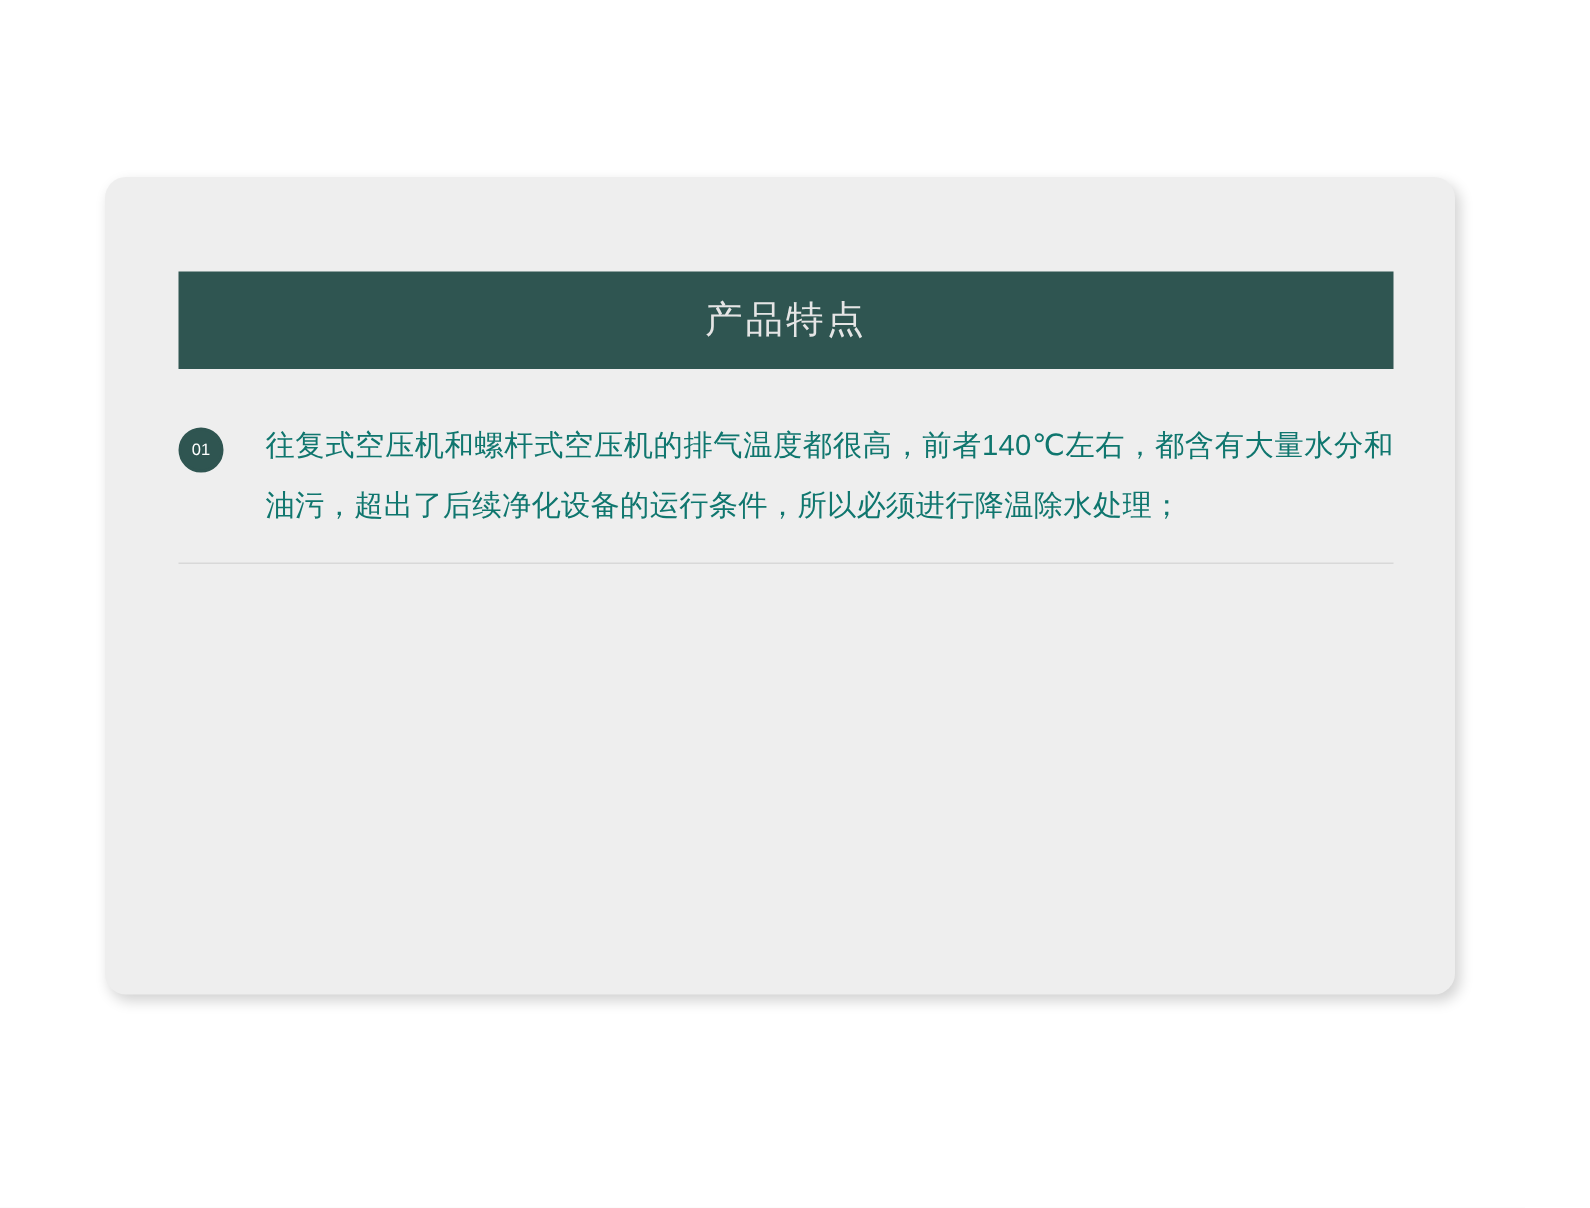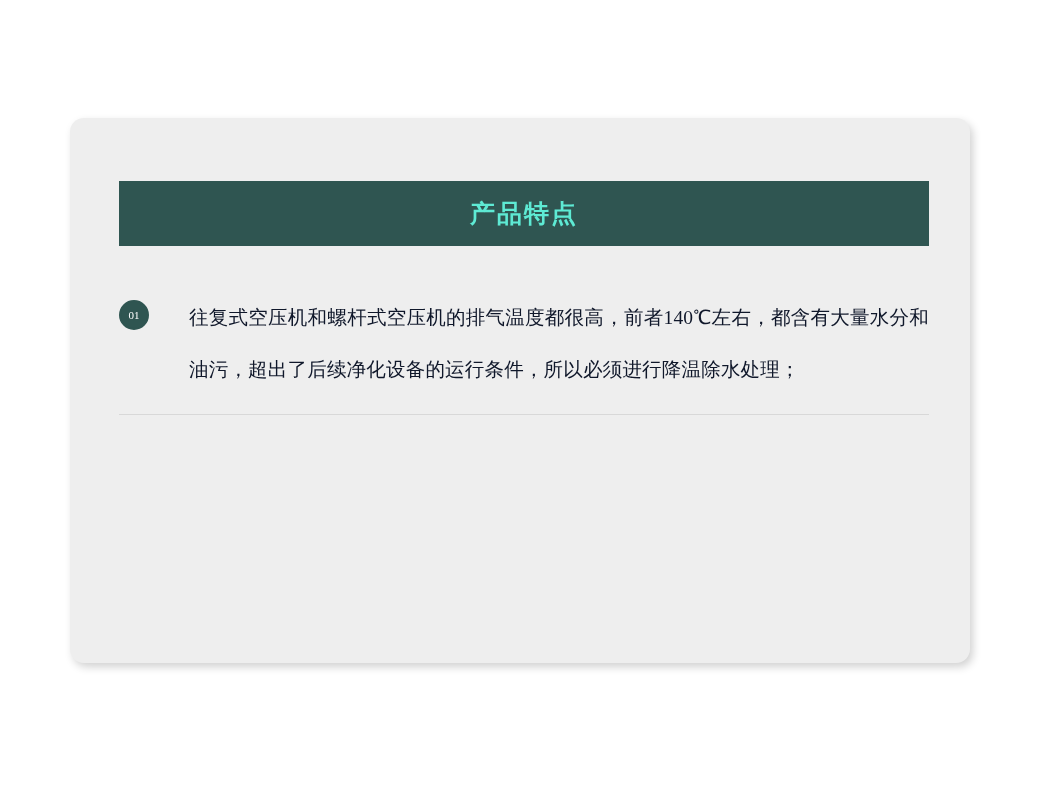--- a/index.html
+++ b/index.html
@@ -37,33 +37,32 @@
     top: 63px;
     width: 810px;
     height: 65px;
     background: #2f5551;
     display: flex;
     align-items: center;
     justify-content: center;
   }
 
   .title-text {
-    color: #5eead4;
+    color: #e5e5e5;
     font-size: 25px;
-    font-weight: bold;
+    font-weight: normal;
     letter-spacing: 2px;
     line-height: 1;
   }
 
   .features {
     position: absolute;
     left: 49px;
-    top: 160px;
+    top: 145px;
     width: 810px;
-    font-family: Liberation Serif, serif;
   }
 
   .feature-row {
     position: relative;
     padding: 14px 0 18px 58px;
     border-bottom: 1px solid #d8d8d8;
     box-sizing: border-box;
   }
 
   .feature-row:last-child {
@@ -92,26 +91,25 @@
   }
 
   .badge-02 {
     border: 2px solid #e0a532;
     background: transparent;
     color: #e0a532;
   }
 
   .feature-text {
     font-size: 19.5px;
-    line-height: 52px;
-    color: #0f172a;
+    line-height: 40px;
+    color: #0f766e;
     text-align: justify;
     letter-spacing: 0.2px;
     word-break: break-all;
-    margin-left: 12px;
   }
 </style>
 </head>
 <body>
 
 <div class="page">
 
   <div class="card">
 
     <div class="title-bar">

